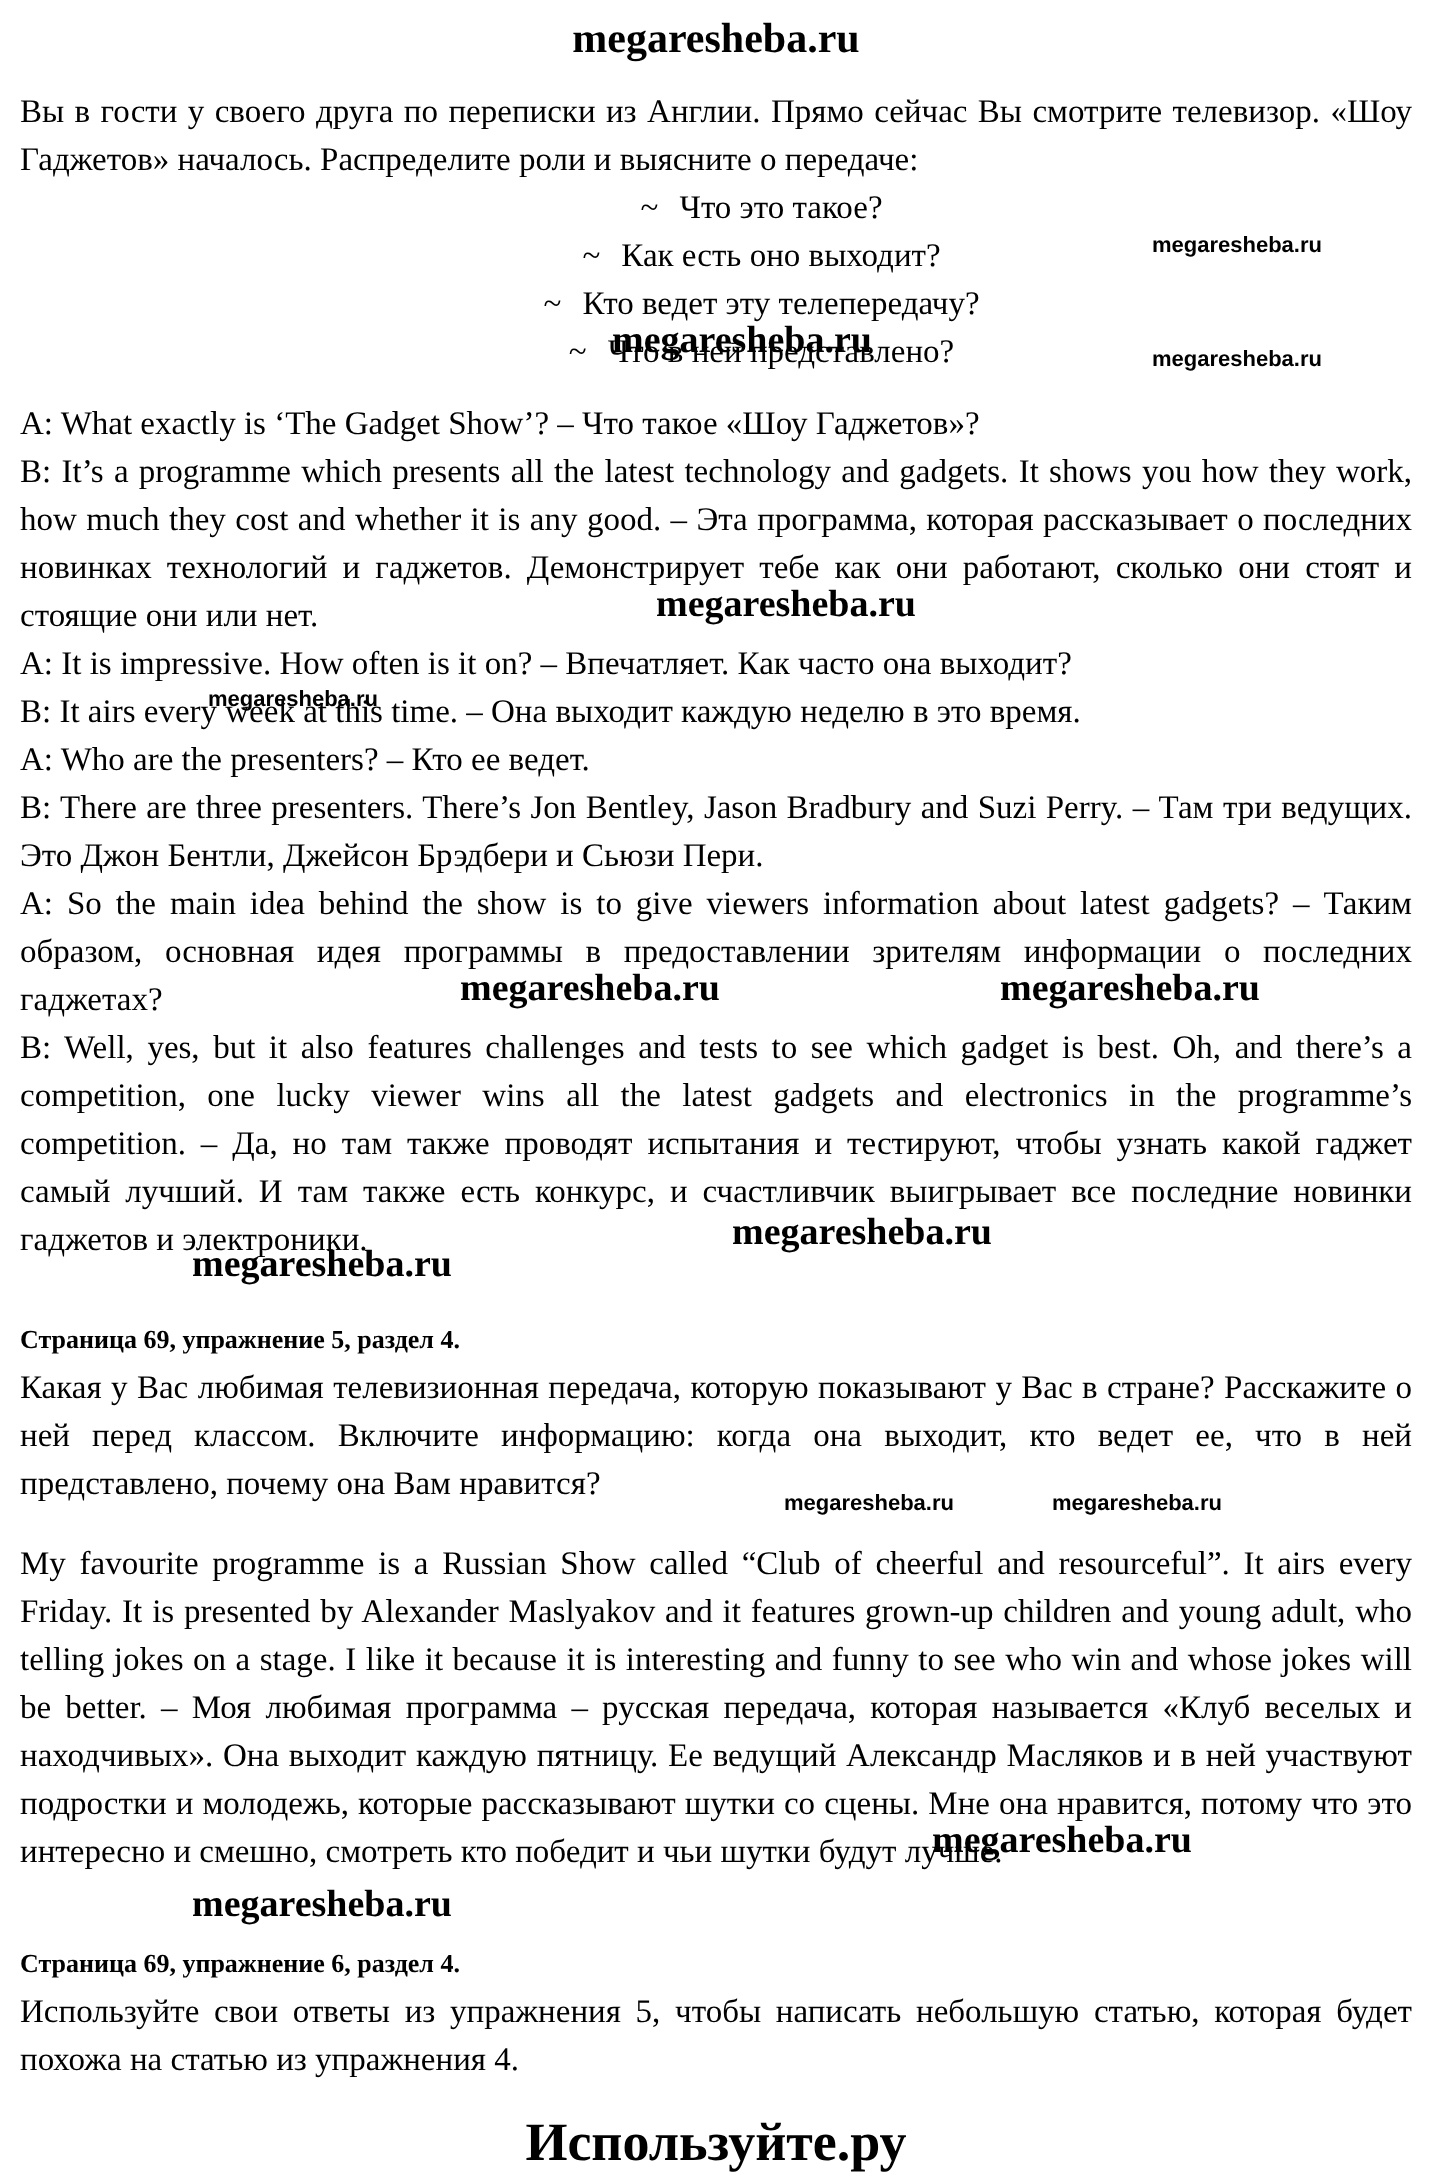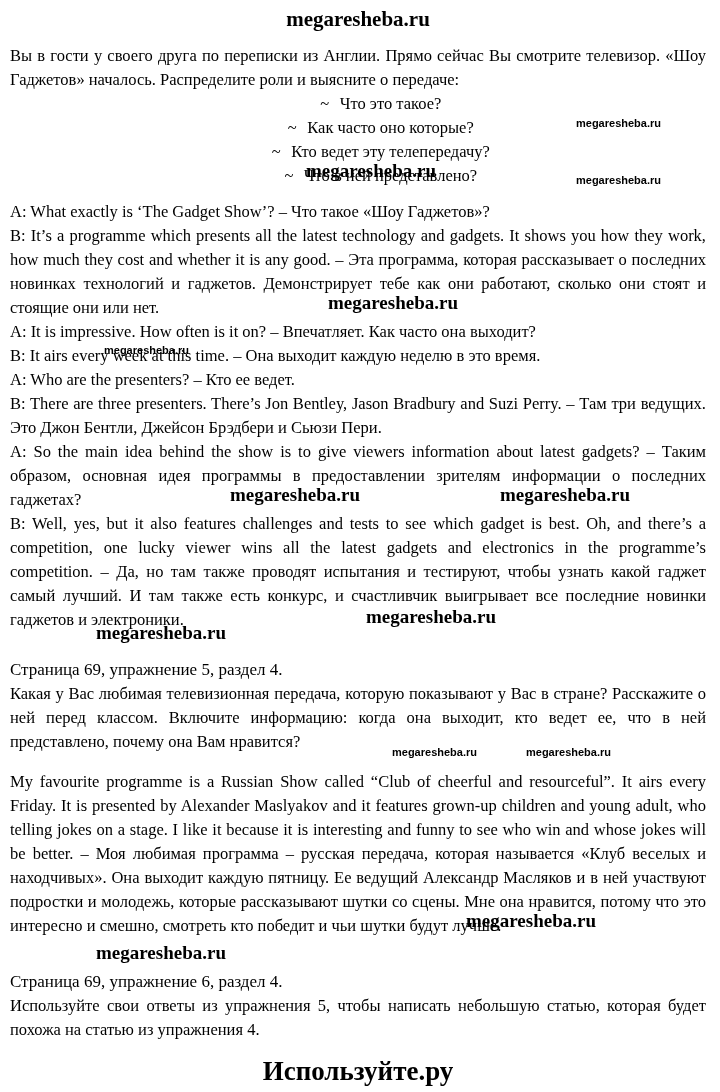--- a/index.html
+++ b/index.html
@@ -13,21 +13,21 @@
   .site-header {
     text-align:center; font-size:21px; font-weight:bold; line-height:26px; margin-top:2px;
   }
   .para { font-size:16.5px; line-height:24px; text-align:justify; }
   .intro { margin-top:12px; }
   .question-list { list-style:none; margin:0; padding:0; }
   .question-list li { font-size:16.5px; line-height:24px; padding-left:35px;text-align:center; }
   .tilde { display:inline-block; width:30px; }
   .dialogue { margin-top:12px; }
   .dialogue p { font-size:16.5px; line-height:24px; text-align:justify; }
-  .section-title { font-size:17px; font-weight:normal; line-height:24px; }
+  .section-title { font-size:13px; font-weight:bold; line-height:24px; }
   .title-ex5 { margin-top:26px; }
   .title-ex6 { margin-top:32px; }
   .answer { margin-top:16px; }
   .site-footer {
     text-align:center; font-size:27px; font-weight:bold; line-height:30px; margin-top:14px;
   }
   .wm { position:absolute; font-weight:bold; white-space:nowrap; }
   .wm-large { font-size:19px; font-family:"Liberation Serif", serif; }
   .wm-small { font-size:11px; font-family:"Liberation Sans", sans-serif; }
 </style>
@@ -35,21 +35,21 @@
 <body>
 
 <div class="page">
 
   <h1 class="site-header">megaresheba.ru</h1>
 
   <p class="para intro">Вы в гости у своего друга по переписки из Англии. Прямо сейчас Вы смотрите телевизор. «Шоу Гаджетов» началось. Распределите роли и выясните о передаче:</p>
 
   <ul class="question-list">
     <li><span class="tilde">~</span><span>Что это такое?</span></li>
-    <li><span class="tilde">~</span><span>Как часто оно которые?</span></li>
+    <li><span class="tilde">~</span><span>Как есть оно выходит?</span></li>
     <li><span class="tilde">~</span><span>Кто ведет эту телепередачу?</span></li>
     <li><span class="tilde">~</span><span>Что в ней представлено?</span></li>
   </ul>
 
   <div class="dialogue">
     <p>A: What exactly is ‘The Gadget Show’? – Что такое «Шоу Гаджетов»?</p>
     <p>B: It’s a programme which presents all the latest technology and gadgets. It shows you how they work, how much they cost and whether it is any good. – Эта программа, которая рассказывает о последних новинках технологий и гаджетов. Демонстрирует тебе как они работают, сколько они стоят и стоящие они или нет.</p>
     <p>A: It is impressive. How often is it on? – Впечатляет. Как часто она выходит?</p>
     <p>B: It airs every week at this time. – Она выходит каждую неделю в это время.</p>
     <p>A: Who are the presenters? – Кто ее ведет.</p>

